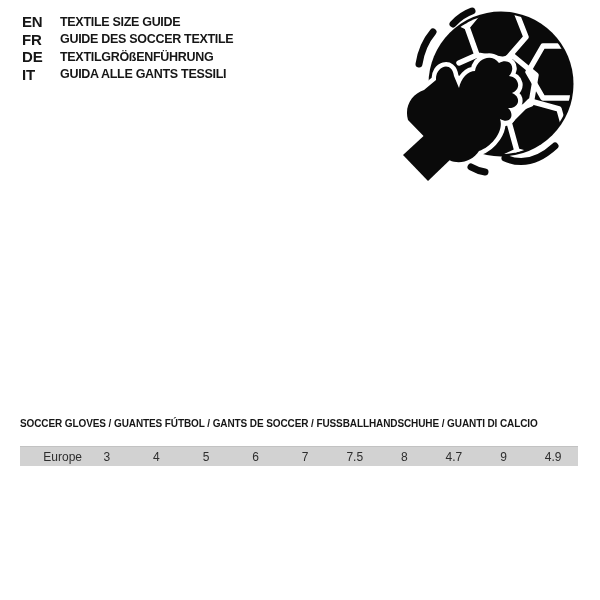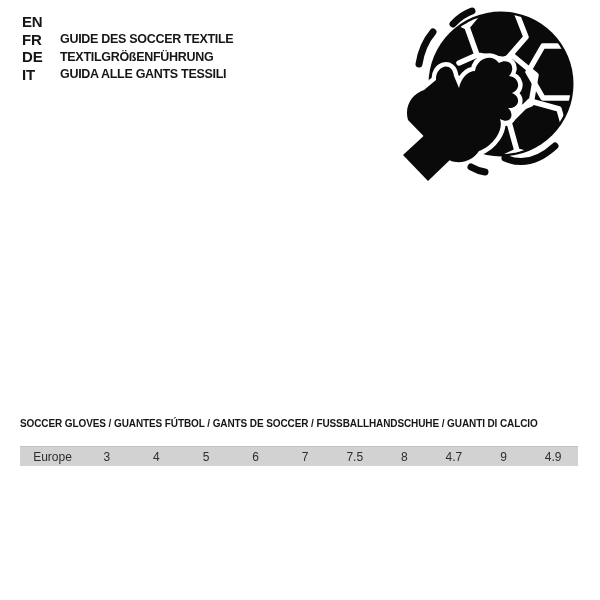--- a/index.html
+++ b/index.html
@@ -29,30 +29,31 @@
   .table-section { position:absolute; left:20px; top:417px; width:558px; }
   .table-title {
     font-size:10px; font-weight:bold; letter-spacing:-0.1px;
     color:#161616; line-height:13px; margin:0 0 16px 0; white-space:nowrap;
   }
   table.size-table {
     width:558px; border-collapse:collapse; table-layout:fixed;
     font-size:12px; color:#2e2e2e;
   }
   table.size-table td { height:19px; padding:0; text-align:center; vertical-align:middle; }
-  table.size-table td.row-label { text-align:center; padding-left:3px; }
+  table.size-table td.row-label { text-align:right; padding-left:3px; }
   tr.row-europe { background:#d2d2d2; border-top:1px solid #c2c2c2; }
   tr.row-cm { background:#ffffff; }
 </style>
 </head>
 <body>
 
 <div class="lang-block">
   <div class="lang-row">
     <span class="lang-code">EN</span>
+    <span class="lang-label">TEXTILE SIZE GUIDE</span>
   </div>
   <div class="lang-row">
     <span class="lang-code">FR</span>
     <span class="lang-label">GUIDE DES SOCCER TEXTILE</span>
   </div>
   <div class="lang-row">
     <span class="lang-code">DE</span>
     <span class="lang-label">TEXTILGRÖßENFÜHRUNG</span>
   </div>
   <div class="lang-row">

